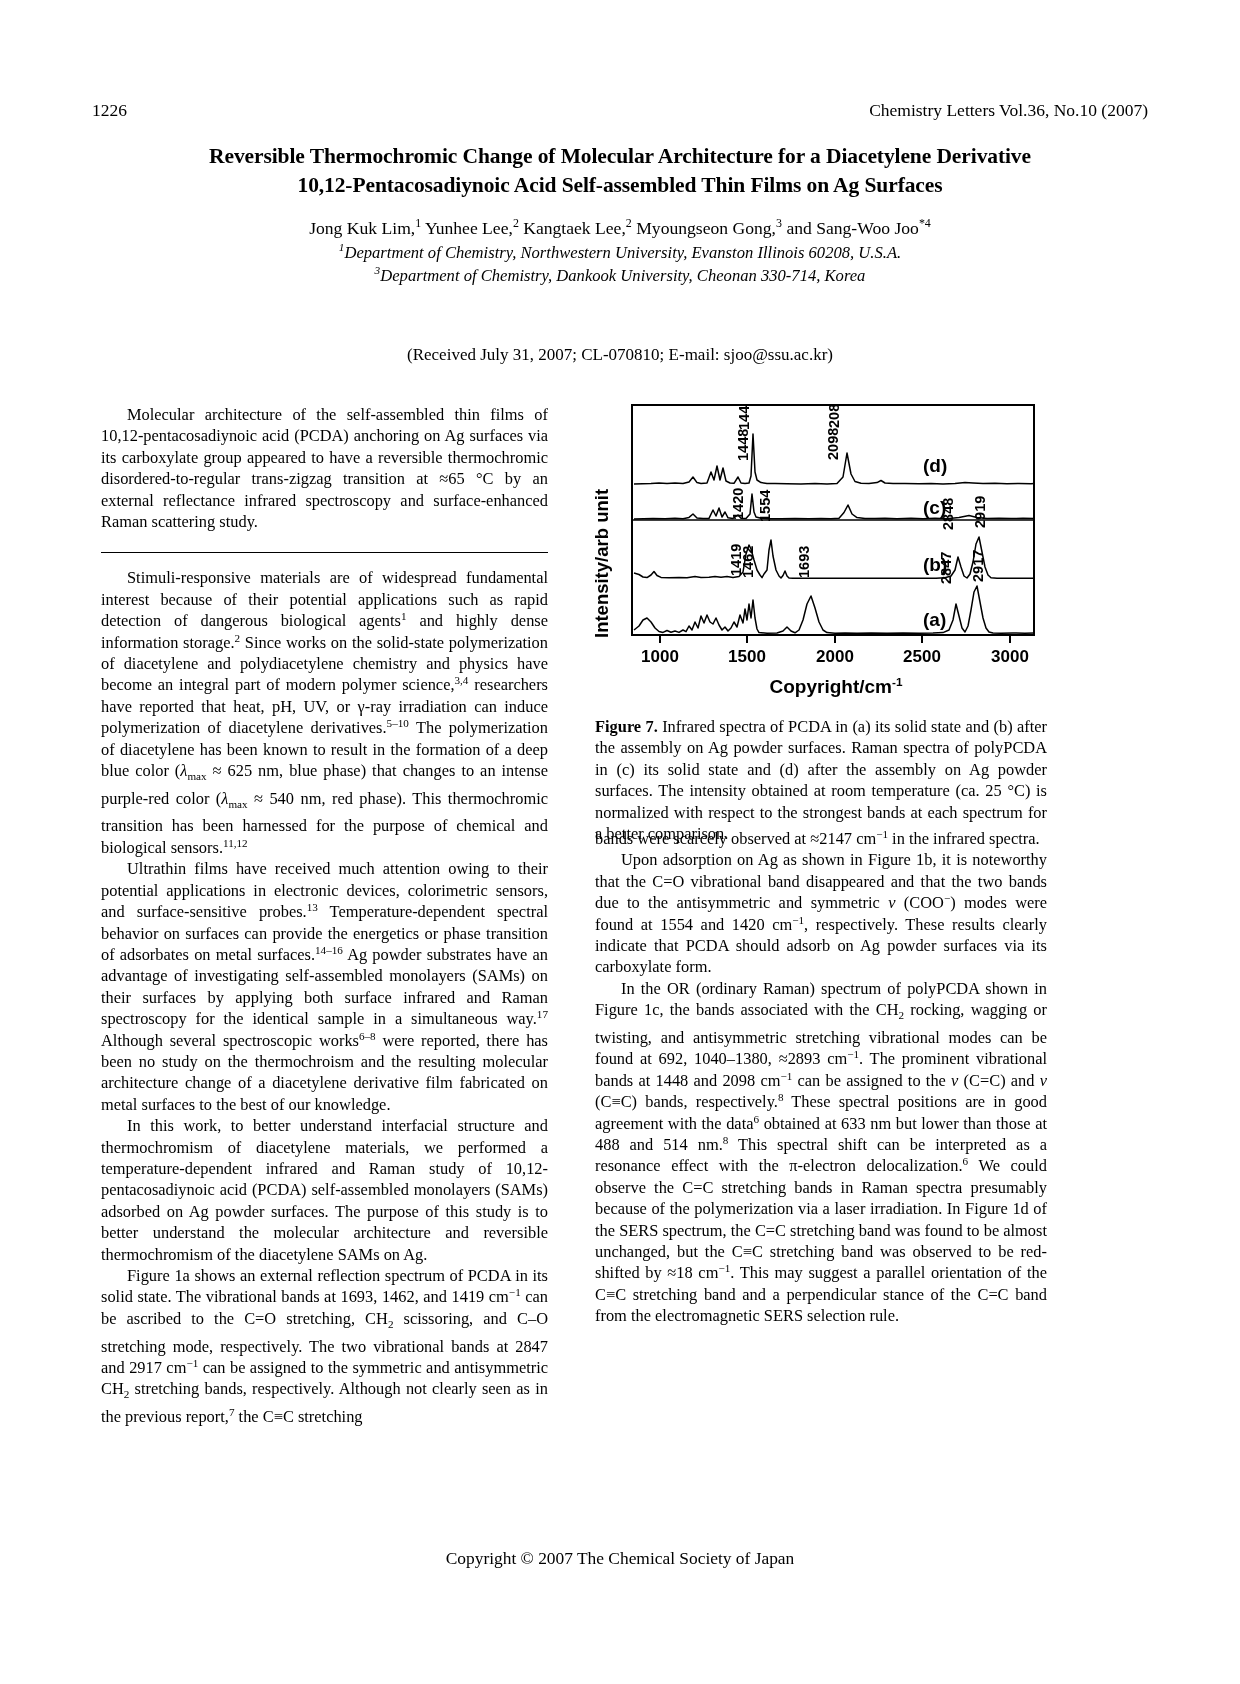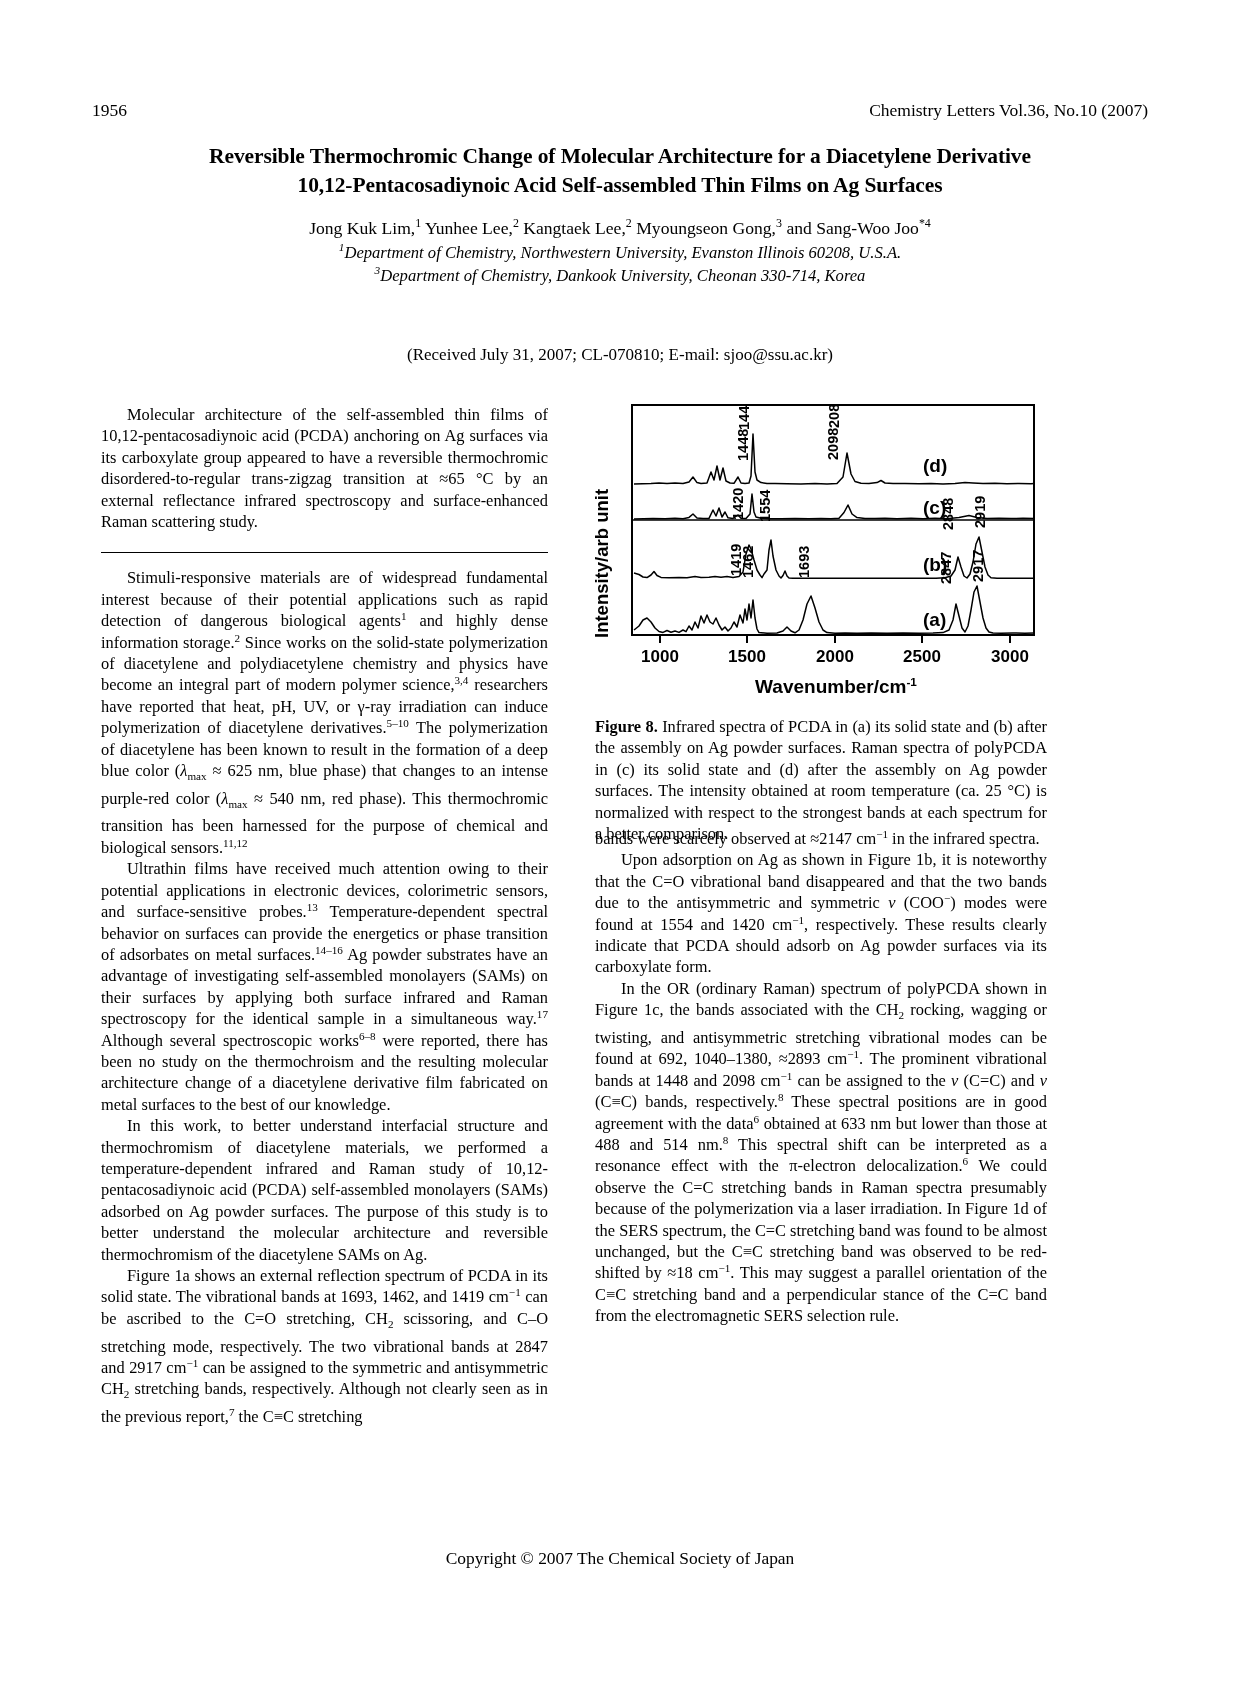--- a/index.html
+++ b/index.html
@@ -168,21 +168,21 @@
     font-weight: bold;
     font-size: 19px;
   }
 </style>
 </head>
 <body>
 
 <div class="page">
 
   <div class="runhead">
-    <span>1956</span>
+    <span>1226</span>
     <span>Chemistry Letters Vol.36, No.10 (2007)</span>
   </div>
 
   <div class="title">
     <div>Reversible Thermochromic Change of Molecular Architecture for a Diacetylene Derivative</div>
     <div>10,12-Pentacosadiynoic Acid Self-assembled Thin Films on Ag Surfaces</div>
   </div>
 
   <div class="authors">
     Jong Kuk Lim,<sup>1</sup> Yunhee Lee,<sup>2</sup> Kangtaek Lee,<sup>2</sup> Myoungseon Gong,<sup>3</sup> and Sang-Woo Joo<sup>*4</sup>
@@ -284,26 +284,26 @@
           <line x1="379" y1="231" x2="379" y2="239"></line>
         </g>
         <g fill="#000" text-anchor="middle">
           <text class="tick-text" x="29" y="258">1000</text>
           <text class="tick-text" x="116" y="258">1500</text>
           <text class="tick-text" x="204" y="258">2000</text>
           <text class="tick-text" x="291" y="258">2500</text>
           <text class="tick-text" x="379" y="258">3000</text>
         </g>
       </svg>
-      <div class="xlabel"><span>Wavenumber/cm</span><sup>-1</sup></div>
+      <div class="xlabel"><span>Copyright/cm</span><sup>-1</sup></div>
     </div>
   </div>
 
   <div class="caption">
-    <b>Figure 8.</b><span> Infrared spectra of PCDA in (a) its solid state and (b) after the assembly on Ag powder surfaces. Raman spectra of polyPCDA in (c) its solid state and (d) after the assembly on Ag powder surfaces. The intensity obtained at room temperature (ca. 25 °C) is normalized with respect to the strongest bands at each spectrum for a better comparison.</span>
+    <b>Figure 7.</b><span> Infrared spectra of PCDA in (a) its solid state and (b) after the assembly on Ag powder surfaces. Raman spectra of polyPCDA in (c) its solid state and (d) after the assembly on Ag powder surfaces. The intensity obtained at room temperature (ca. 25 °C) is normalized with respect to the strongest bands at each spectrum for a better comparison.</span>
   </div>
 
   <div class="right-body">
     <div class="bodytext">
       <p>bands were scarcely observed at ≈2147 cm<sup>−1</sup> in the infrared spectra.</p>
       <p class="indent">Upon adsorption on Ag as shown in Figure 1b, it is noteworthy that the C=O vibrational band disappeared and that the two bands due to the antisymmetric and symmetric <i>ν</i> (COO<sup>−</sup>) modes were found at 1554 and 1420 cm<sup>−1</sup>, respectively. These results clearly indicate that PCDA should adsorb on Ag powder surfaces via its carboxylate form.</p>
       <p class="indent">In the OR (ordinary Raman) spectrum of polyPCDA shown in Figure 1c, the bands associated with the CH<sub style="font-size:.68em">2</sub> rocking, wagging or twisting, and antisymmetric stretching vibrational modes can be found at 692, 1040–1380, ≈2893 cm<sup>−1</sup>. The prominent vibrational bands at 1448 and 2098 cm<sup>−1</sup> can be assigned to the <i>ν</i> (C=C) and <i>ν</i> (C≡C) bands, respectively.<sup>8</sup> These spectral positions are in good agreement with the data<sup>6</sup> obtained at 633 nm but lower than those at 488 and 514 nm.<sup>8</sup> This spectral shift can be interpreted as a resonance effect with the π-electron delocalization.<sup>6</sup> We could observe the C=C stretching bands in Raman spectra presumably because of the polymerization via a laser irradiation. In Figure 1d of the SERS spectrum, the C=C stretching band was found to be almost unchanged, but the C≡C stretching band was observed to be red-shifted by ≈18 cm<sup>−1</sup>. This may suggest a parallel orientation of the C≡C stretching band and a perpendicular stance of the C=C band from the electromagnetic SERS selection rule.</p>
     </div>
   </div>
 

